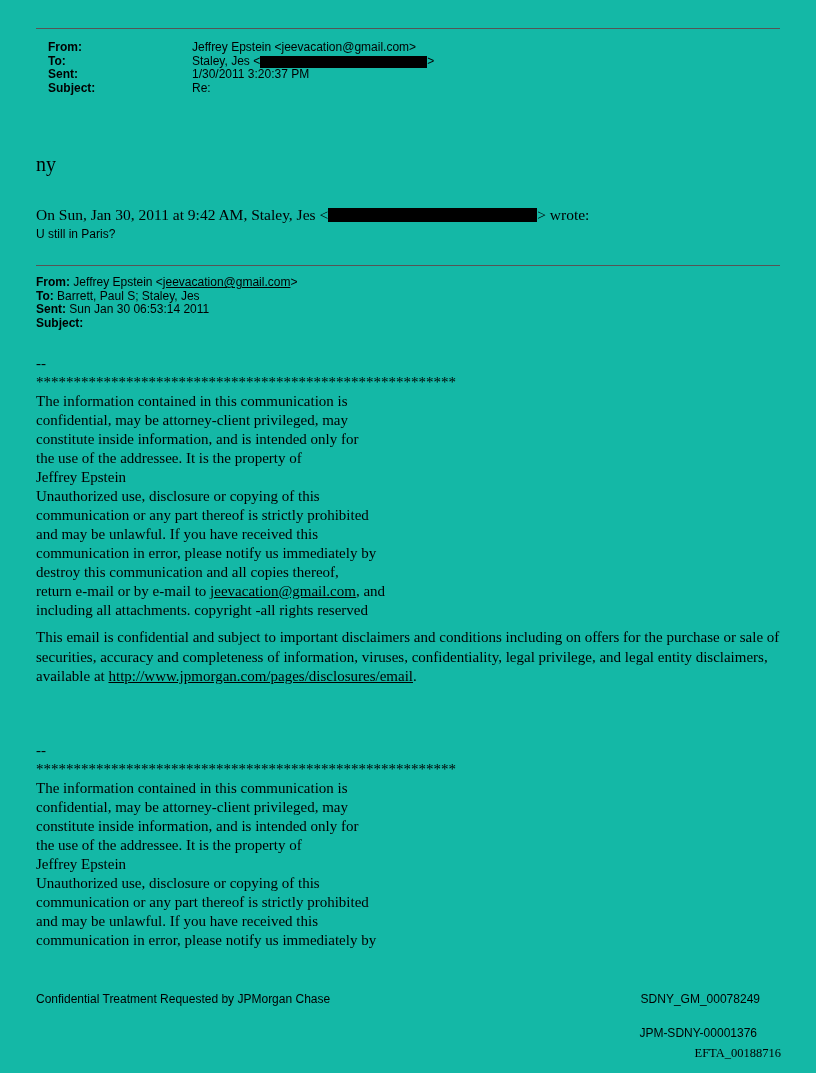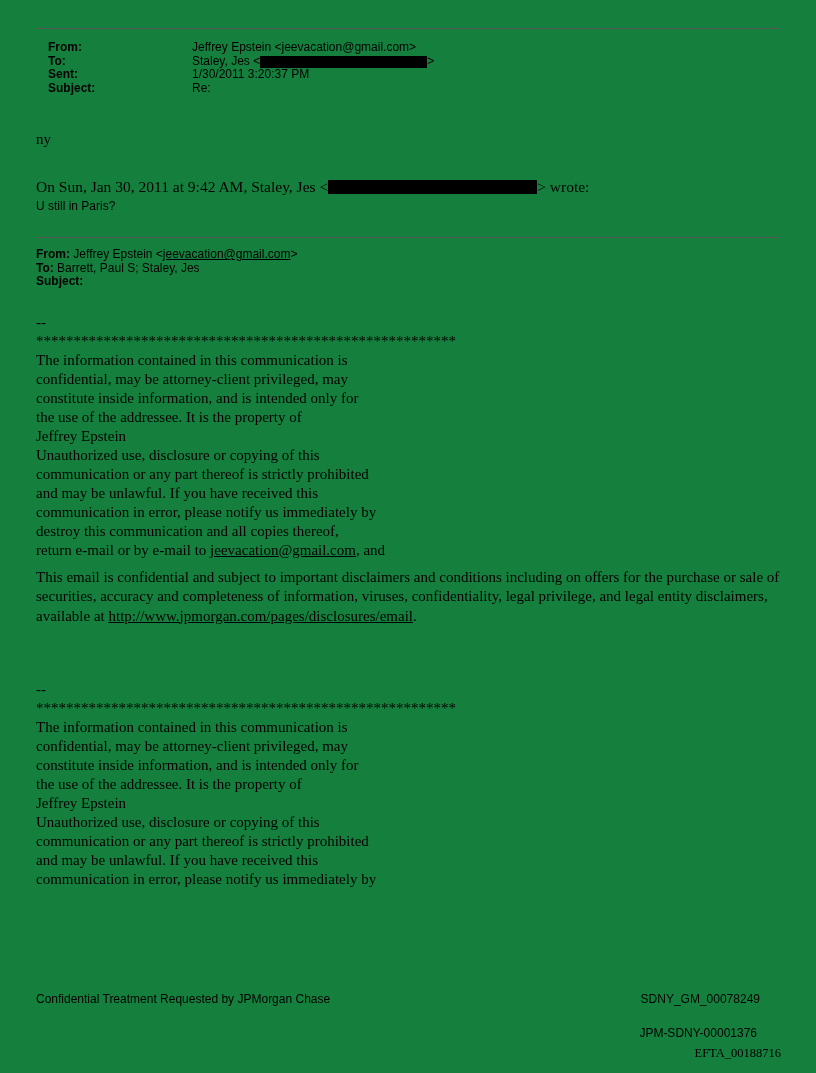--- a/index.html
+++ b/index.html
@@ -5,37 +5,37 @@
   * { margin: 0; padding: 0; box-sizing: border-box; }
   html, body { background: #ffffff; }
   body {
     width: 816px; height: 1073px;
     font-family: "Liberation Sans", sans-serif;
     color: #000;
   }
   .page {
     position: relative;
     width: 816px; height: 1073px;
-    background: #15803d;
+    background: #14b8a6;
     padding: 28px 36px 0 36px;
     overflow: hidden;
   }
   .rule { width: 100%; border-top: 1px solid #555; height: 0; }
   .serif { font-family: "Liberation Serif", serif; }
   .b { font-weight: bold; }
 
   
   .header1 { margin: 12px 0 0 12px; font-size: 12px; line-height: 13.5px; }
   .hrow { display: flex; }
   .hlabel { font-weight: bold; flex: 0 0 144px; width: 144px; }
   .redaction { display: inline-block; background: #000; vertical-align: text-bottom; }
   .red-to { width: 167px; height: 12px; }
   .red-quote { width: 209px; height: 14px; vertical-align: -2px; }
 
-  .body1 { margin-top: 36px; font-size: 15px; }
+  .body1 { margin-top: 58px; font-size: 20px; }
   .quote-head { margin-top: 30px; font-size: 15.5px; }
   .quote-body { margin-top: 3px; font-size: 12px; }
 
   .rule2 { margin-top: 24px; }
 
   
   .header2 { margin-top: 10px; font-size: 12px; line-height: 13.5px; }
 
   .body2 { margin-top: 28px; font-size: 15px; white-space: nowrap; }
 
@@ -80,38 +80,40 @@
 
   <div class="quote-head serif"><span>On Sun, Jan 30, 2011 at 9:42 AM, Staley, Jes &lt;</span><span class="redaction red-quote"></span><span>&gt; wrote:</span></div>
 
   <div class="quote-body">U still in Paris?</div>
 
   <div class="rule rule2"></div>
 
   <div class="header2">
     <div><span class="b">From:</span><span> Jeffrey Epstein &lt;</span><a class="doclink">jeevacation@gmail.com</a><span>&gt;</span></div>
     <div><span class="b">To:</span><span> Barrett, Paul S; Staley, Jes</span></div>
+    <div><span class="b">Sent:</span><span> Sun Jan 30 06:53:14 2011</span></div>
     <div><span class="b">Subject:</span></div>
   </div>
 
 
   <div class="sig serif">
     <div>--</div>
     <div>********************************************************</div>
     <div>The information contained in this communication is</div>
     <div>confidential, may be attorney-client privileged, may</div>
     <div>constitute inside information, and is intended only for</div>
     <div>the use of the addressee. It is the property of</div>
     <div>Jeffrey Epstein</div>
     <div>Unauthorized use, disclosure or copying of this</div>
     <div>communication or any part thereof is strictly prohibited</div>
     <div>and may be unlawful. If you have received this</div>
     <div>communication in error, please notify us immediately by</div>
     <div>destroy this communication and all copies thereof,</div>
     <div><span>return e-mail or by e-mail to </span><a class="doclink">jeevacation@gmail.com</a><span>, and</span></div>
+    <div>including all attachments. copyright -all rights reserved</div>
   </div>
 
   <div class="jpm serif"><span>This email is confidential and subject to important disclaimers and conditions including on offers for the purchase or sale of securities, accuracy and completeness of information, viruses, confidentiality, legal privilege, and legal entity disclaimers, available at </span><a class="doclink">http://www.jpmorgan.com/pages/disclosures/email</a><span>.</span></div>
 
   <div class="sig sig2 serif">
     <div>--</div>
     <div>********************************************************</div>
     <div>The information contained in this communication is</div>
     <div>confidential, may be attorney-client privileged, may</div>
     <div>constitute inside information, and is intended only for</div>

